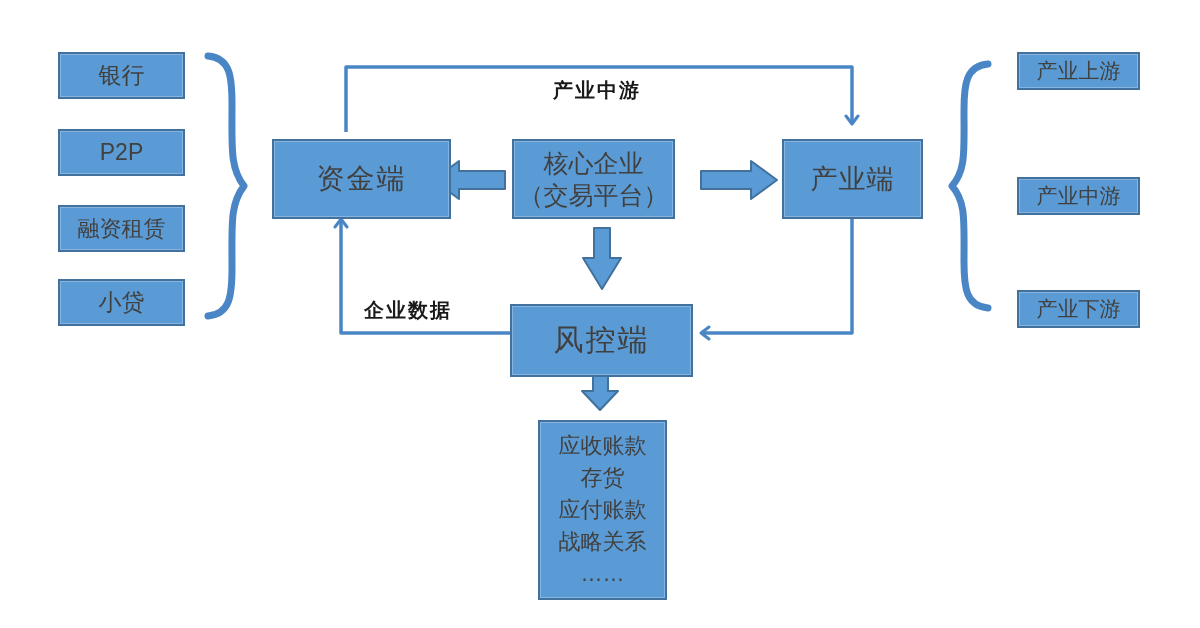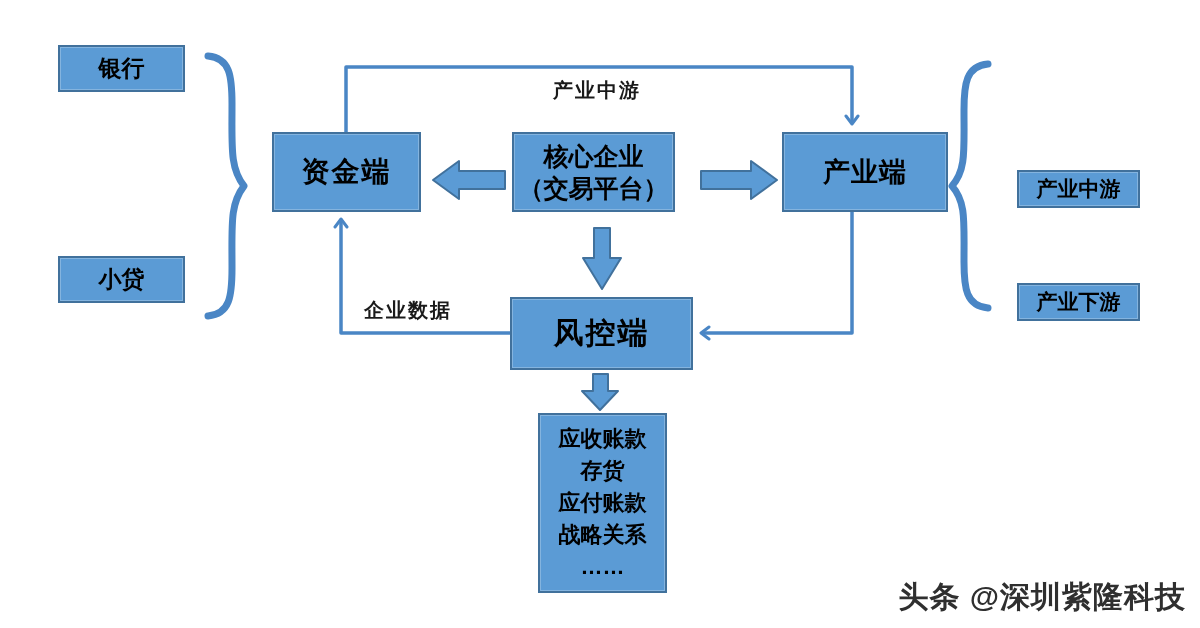--- a/index.html
+++ b/index.html
@@ -11,36 +11,37 @@
   }
   *{box-sizing:border-box;margin:0;padding:0;}
   html,body{width:1200px;height:628px;background:#ffffff;overflow:hidden;}
   body{font-family:"Liberation Sans","DejaVu Sans",sans-serif;}
   .canvas{position:relative;width:1200px;height:628px;background:#ffffff;}
   svg.overlay{position:absolute;left:0;top:0;width:1200px;height:628px;pointer-events:none;}
   .box{
     position:absolute;
     background:var(--box-fill);
     border:2px solid var(--box-border);
-    color:#000000;
+    color:#404040;
     display:flex;align-items:center;justify-content:center;
-    text-align:center;font-weight:bold;
+    text-align:center;font-weight:normal;
     white-space:pre-line;
     box-shadow:inset 0 0 0 1px rgba(255,255,255,.25);
+    margin-top:7px;
   }
   
   .src{left:58px;width:127px;height:47px;font-size:23px;}
   .src.bank{top:45px;}
   .src.p2p{top:122px;}
   .src.lease{top:198px;font-size:22px;}
-  .src.loan{top:256px;}
+  .src.loan{top:272px;}
   
-  .funding{left:272px;top:132px;width:149px;height:80px;font-size:28px;letter-spacing:2px;}
+  .funding{left:272px;top:132px;width:179px;height:80px;font-size:28px;letter-spacing:2px;}
   .core{left:512px;top:132px;width:163px;height:80px;font-size:25px;line-height:1.3;}
-  .industry{left:782px;top:132px;width:166px;height:80px;font-size:27px;letter-spacing:1px;}
+  .industry{left:782px;top:132px;width:141px;height:80px;font-size:27px;letter-spacing:1px;}
   
   .risk{left:510px;top:297px;width:183px;height:73px;font-size:30px;letter-spacing:2px;}
   .assets{left:538px;top:413px;width:129px;height:180px;font-size:22px;line-height:1.45;text-align:center;}
   
   .chain{left:1017px;width:123px;height:38px;font-size:21px;}
   .chain.up{top:45px;}
   .chain.mid{top:170px;}
   .chain.down{top:283px;}
   
   .edge-label{
@@ -82,35 +83,37 @@
     <polygon points="594,228 610,228 610,258 621,258 602,289 583,258 594,258" fill="#5B9BD5" stroke="#41719C" stroke-width="2" stroke-linejoin="round"></polygon>
 
     <polygon points="593,374 608,374 608,391 618,391 600,410 582,391 593,391" fill="#5B9BD5" stroke="#41719C" stroke-width="2" stroke-linejoin="round"></polygon>
 
     <path d="M208,56 C230,58 232,76 232,104 C232,148 230,168 244,186 C230,204 232,224 232,268 C232,296 230,314 208,316" fill="none" stroke="#4A86C5" stroke-width="7" stroke-linecap="round" stroke-linejoin="round"></path>
 
     <path d="M988,64 C966,66 964,84 964,110 C964,152 966,170 952,186 C966,202 964,220 964,262 C964,288 966,306 988,308" fill="none" stroke="#4A86C5" stroke-width="7" stroke-linecap="round" stroke-linejoin="round"></path>
   </svg>
 
   <div class="box src bank">银行</div>
+  <div class="box src p2p">P2P</div>
+  <div class="box src lease">融资租赁</div>
   <div class="box src loan">小贷</div>
 
   <div class="box funding">资金端</div>
   <div class="box core">核心企业
 （交易平台）</div>
   <div class="box industry">产业端</div>
 
   <div class="box risk">风控端</div>
   <div class="box assets">应收账款
 存货
 应付账款
 战略关系
 ……</div>
 
+  <div class="box chain up">产业上游</div>
   <div class="box chain mid">产业中游</div>
   <div class="box chain down">产业下游</div>
 
   <div class="edge-label funds">产业中游</div>
   <div class="edge-label data">企业数据</div>
 
-  <div class="watermark">头条 @深圳紫隆科技</div>
 
 </div>
 
 </body></html>

